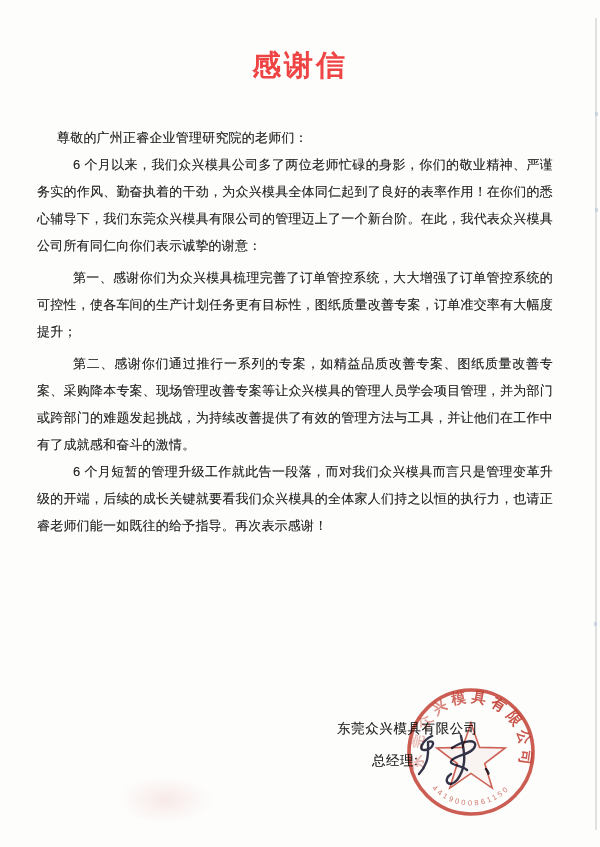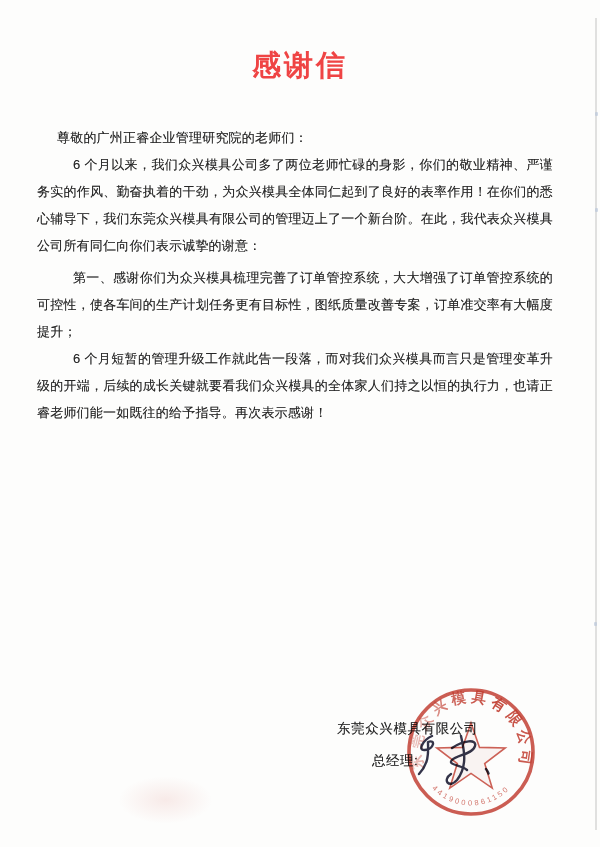--- a/index.html
+++ b/index.html
@@ -76,20 +76,21 @@
 <body>
 
 <div class="page">
 
   <h1 class="title">感谢信</h1>
 
   <div class="body-text">
     <p class="salutation">尊敬的广州正睿企业管理研究院的老师们：</p>
     <p class="para">6 个月以来，我们众兴模具公司多了两位老师忙碌的身影，你们的敬业精神、严谨务实的作风、勤奋执着的干劲，为众兴模具全体同仁起到了良好的表率作用！在你们的悉心辅导下，我们东莞众兴模具有限公司的管理迈上了一个新台阶。在此，我代表众兴模具公司所有同仁向你们表示诚挚的谢意：</p>
     <p class="para gap">第一、感谢你们为众兴模具梳理完善了订单管控系统，大大增强了订单管控系统的可控性，使各车间的生产计划任务更有目标性，图纸质量改善专案，订单准交率有大幅度提升；</p>
+    <p class="para gap">第二、感谢你们通过推行一系列的专案，如精益品质改善专案、图纸质量改善专案、采购降本专案、现场管理改善专案等让众兴模具的管理人员学会项目管理，并为部门或跨部门的难题发起挑战，为持续改善提供了有效的管理方法与工具，并让他们在工作中有了成就感和奋斗的激情。</p>
     <p class="para">6 个月短暂的管理升级工作就此告一段落，而对我们众兴模具而言只是管理变革升级的开端，后续的成长关键就要看我们众兴模具的全体家人们持之以恒的执行力，也请正睿老师们能一如既往的给予指导。再次表示感谢！</p>
   </div>
 
   <div class="closing-company">东莞众兴模具有限公司</div>
   <div class="closing-signer">总经理:</div>
 
   <div class="ink-smudge"></div>
 
   <svg class="seal-svg" viewBox="0 0 160 160">
     <defs>

